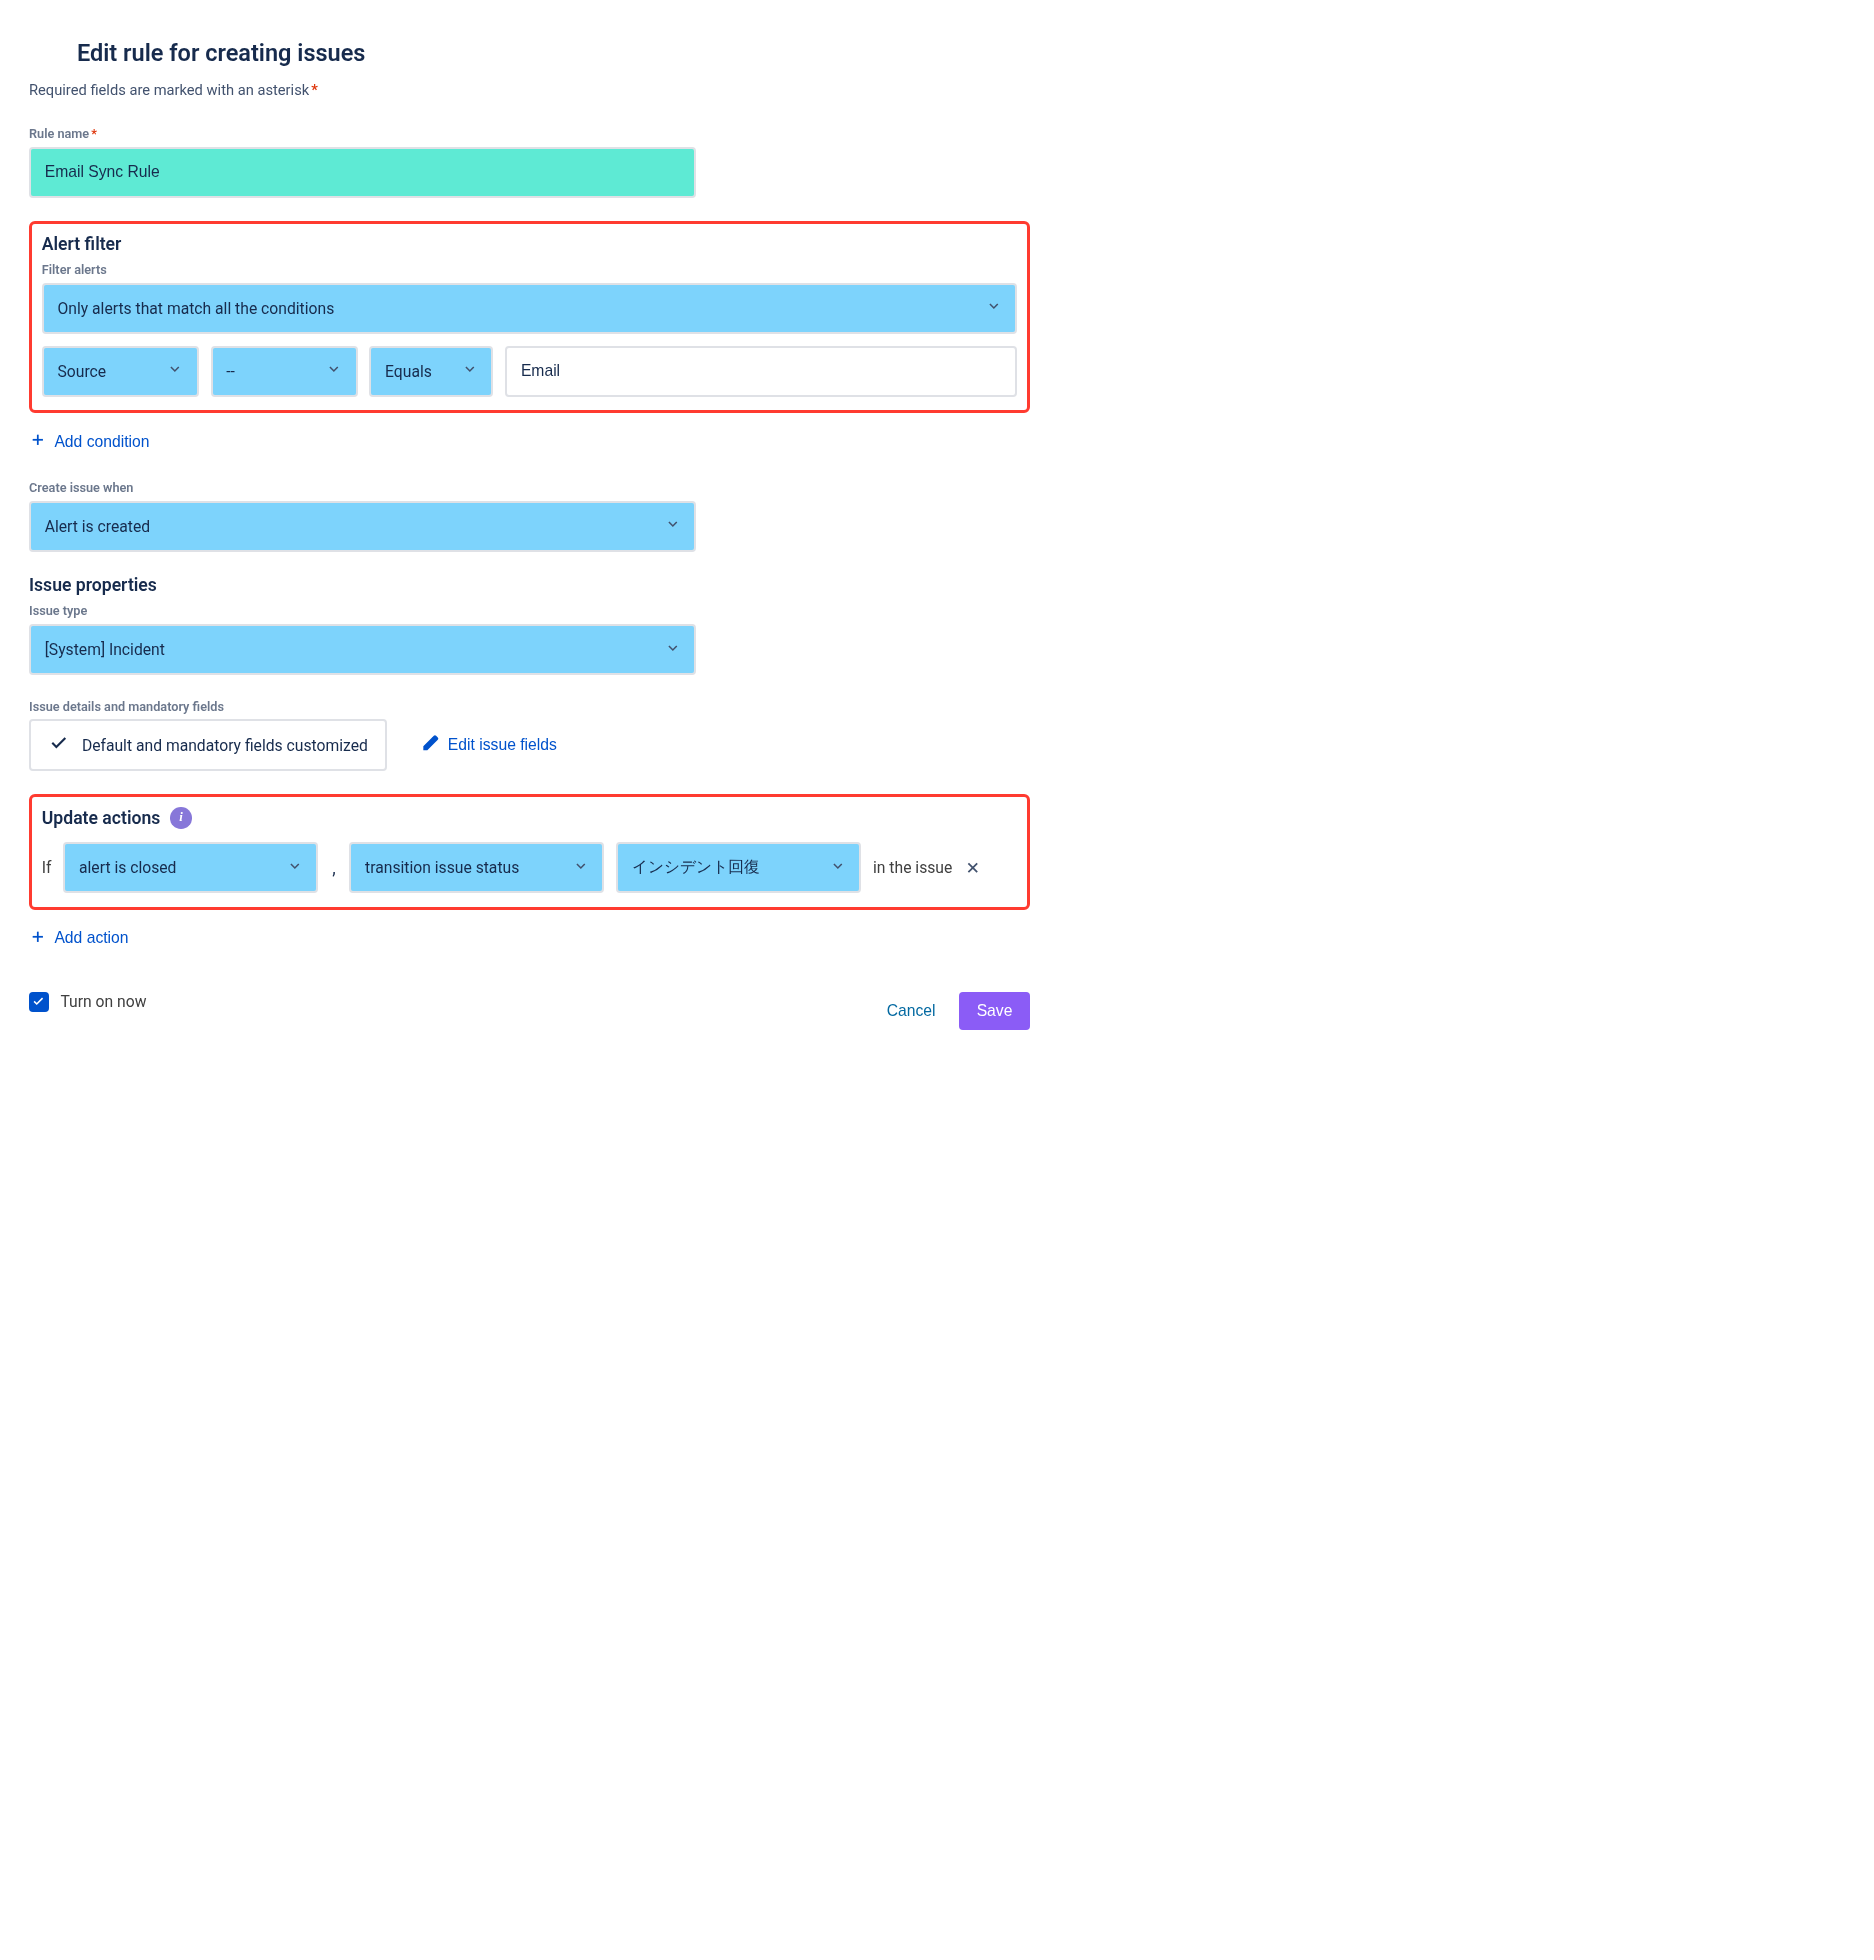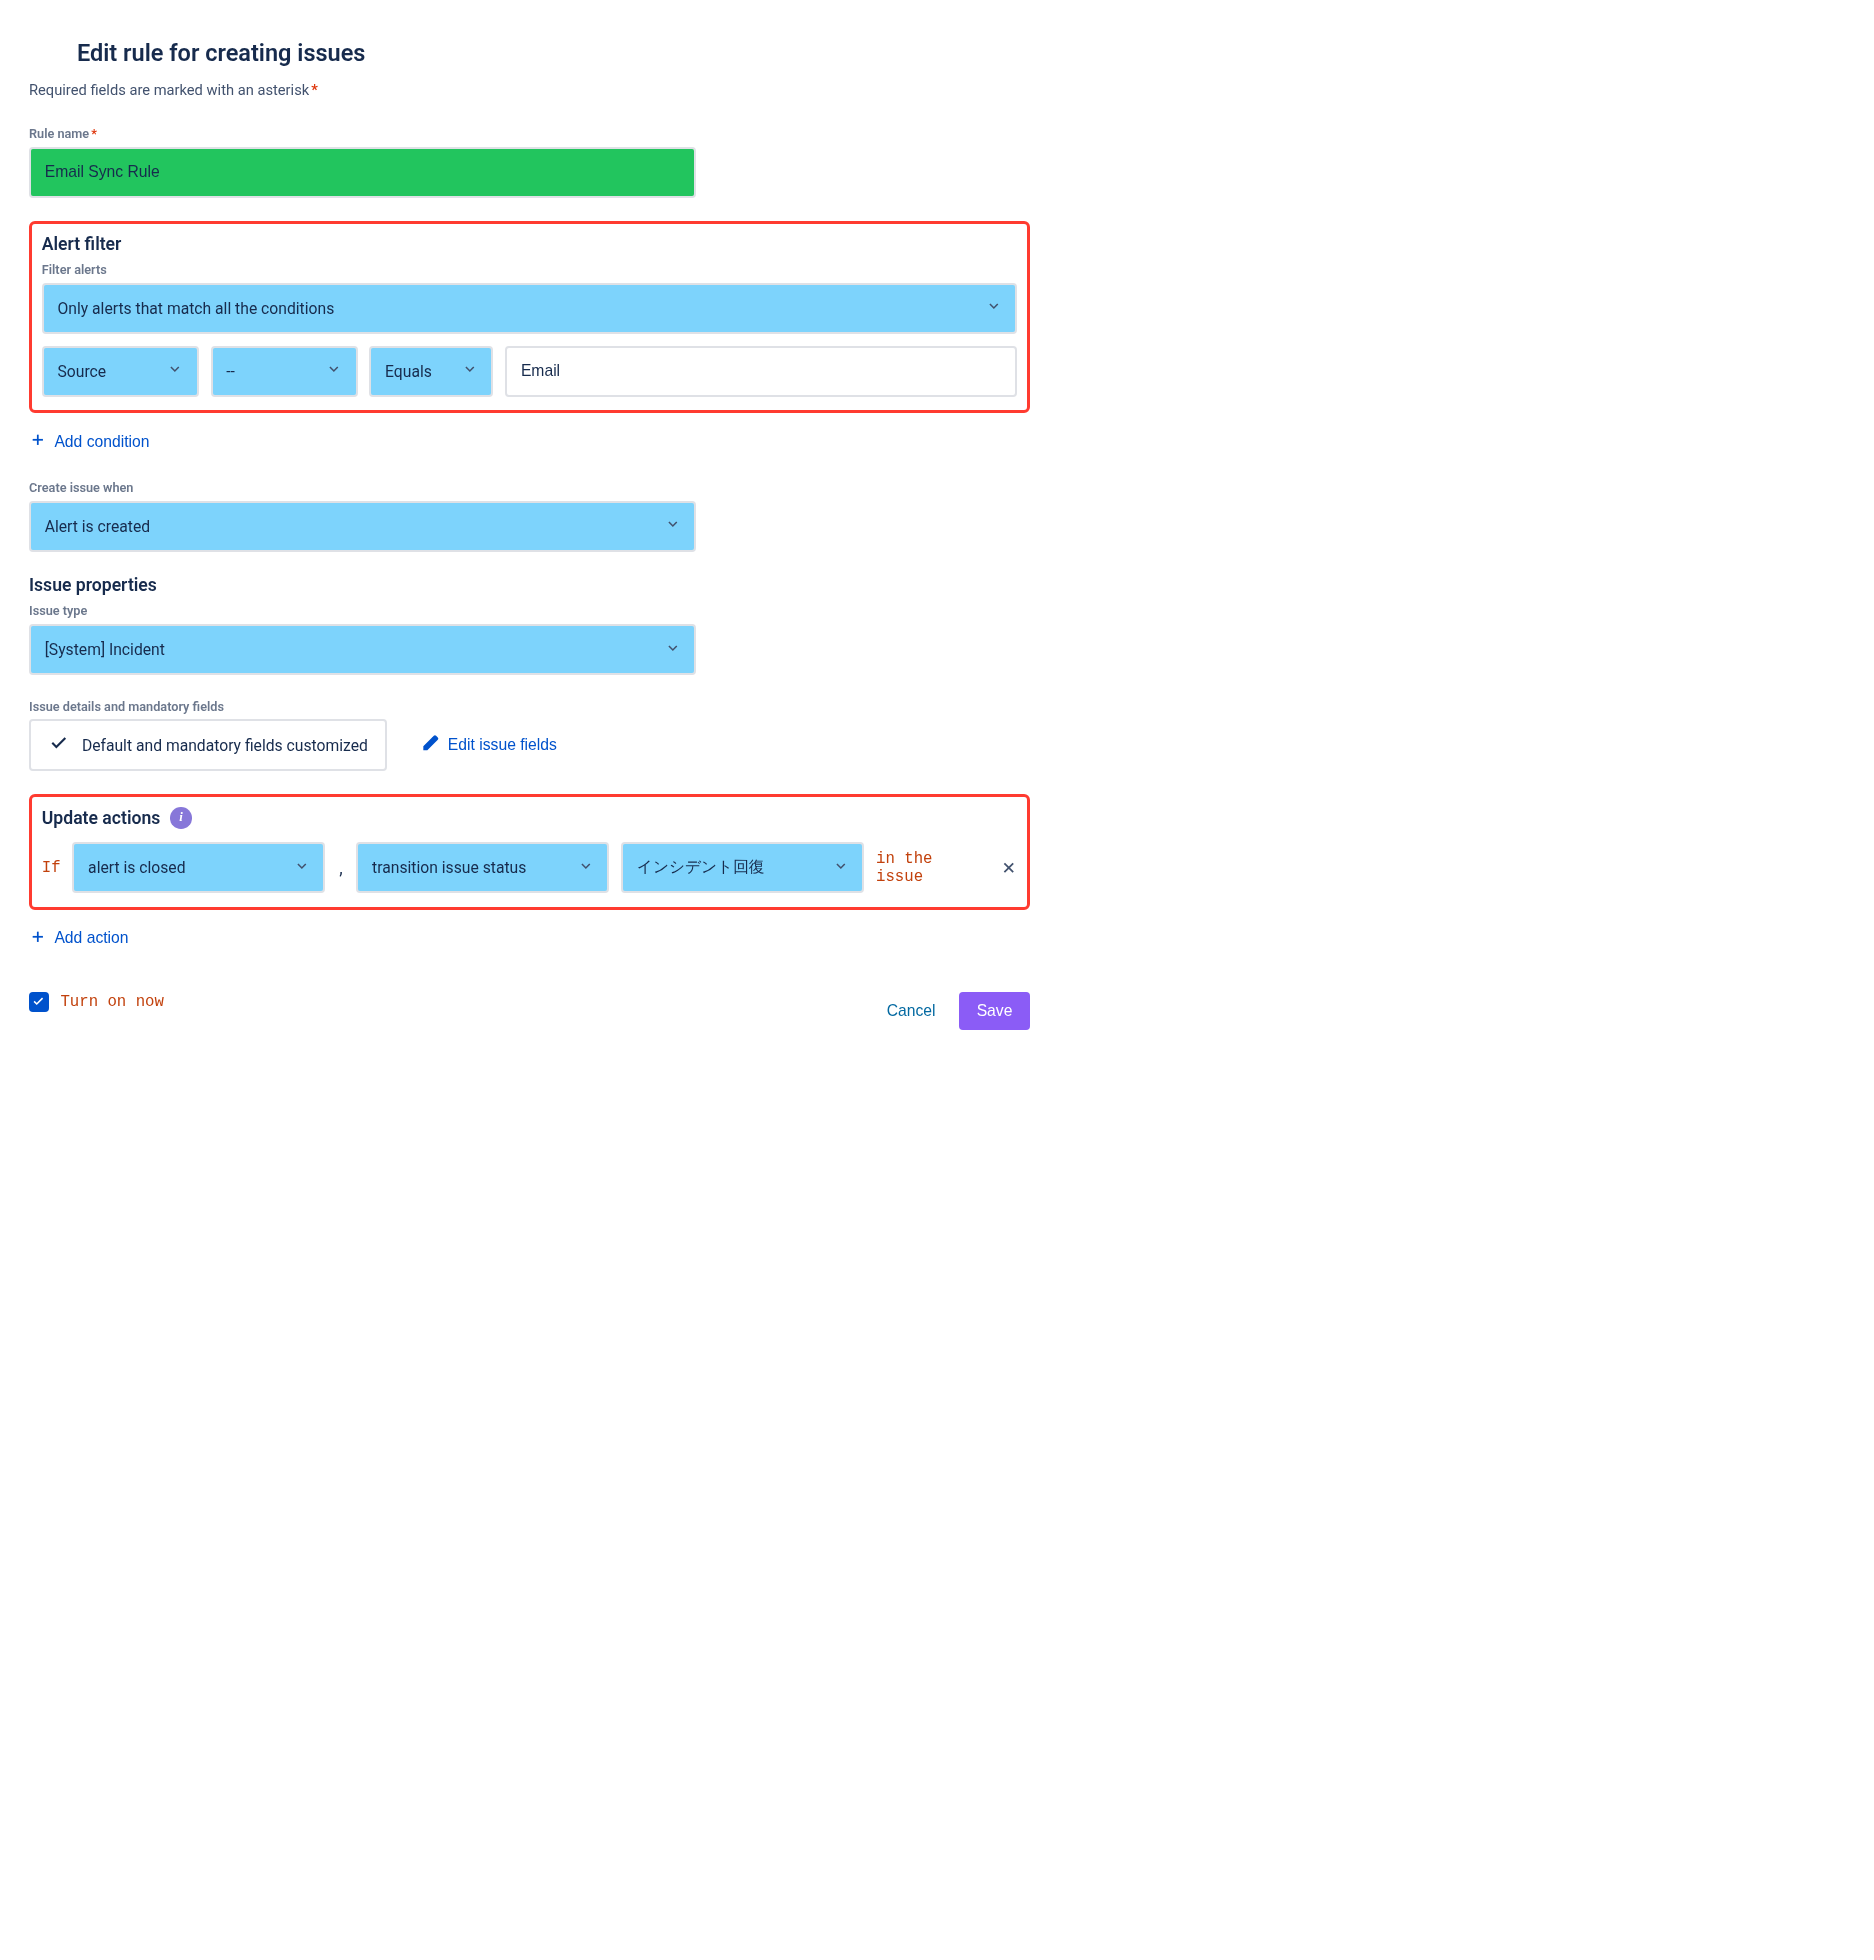--- a/index.html
+++ b/index.html
@@ -39,21 +39,21 @@
       display: block;
     }
     .text-input {
       width: 667px;
       height: 51px;
       border: 2px solid #DFE1E6;
       border-radius: 3.9px;
       padding: 0 13.7px;
       font-size: 15.7px;
       color: #172B4D;
-      background: #22c55e;
+      background: #5eead4;
     }
     .section-title {
       font-size: 17.6px;
       font-weight: 600;
       color: #172B4D;
       margin-bottom: 7.8px;
     }
     .section-title.with-info {
       display: flex;
       align-items: center;
@@ -182,22 +182,21 @@
       fill: #0052CC;
     }
     .update-row {
       display: flex;
       align-items: center;
       gap: 11.8px;
       margin-top: 13.7px;
     }
     .static-text {
       font-size: 15.7px;
-      color: #c2410c;
-      font-family: Liberation Mono, monospace;
+      color: #404040;
     }
     .update-row .select-wrap {
       height: 51px;
     }
     .ua-trigger { width: 255px; }
     .ua-action { width: 255px; }
     .ua-value { width: 245px; }
     .comma {
       font-size: 17.6px;
       color: #172B4D;

